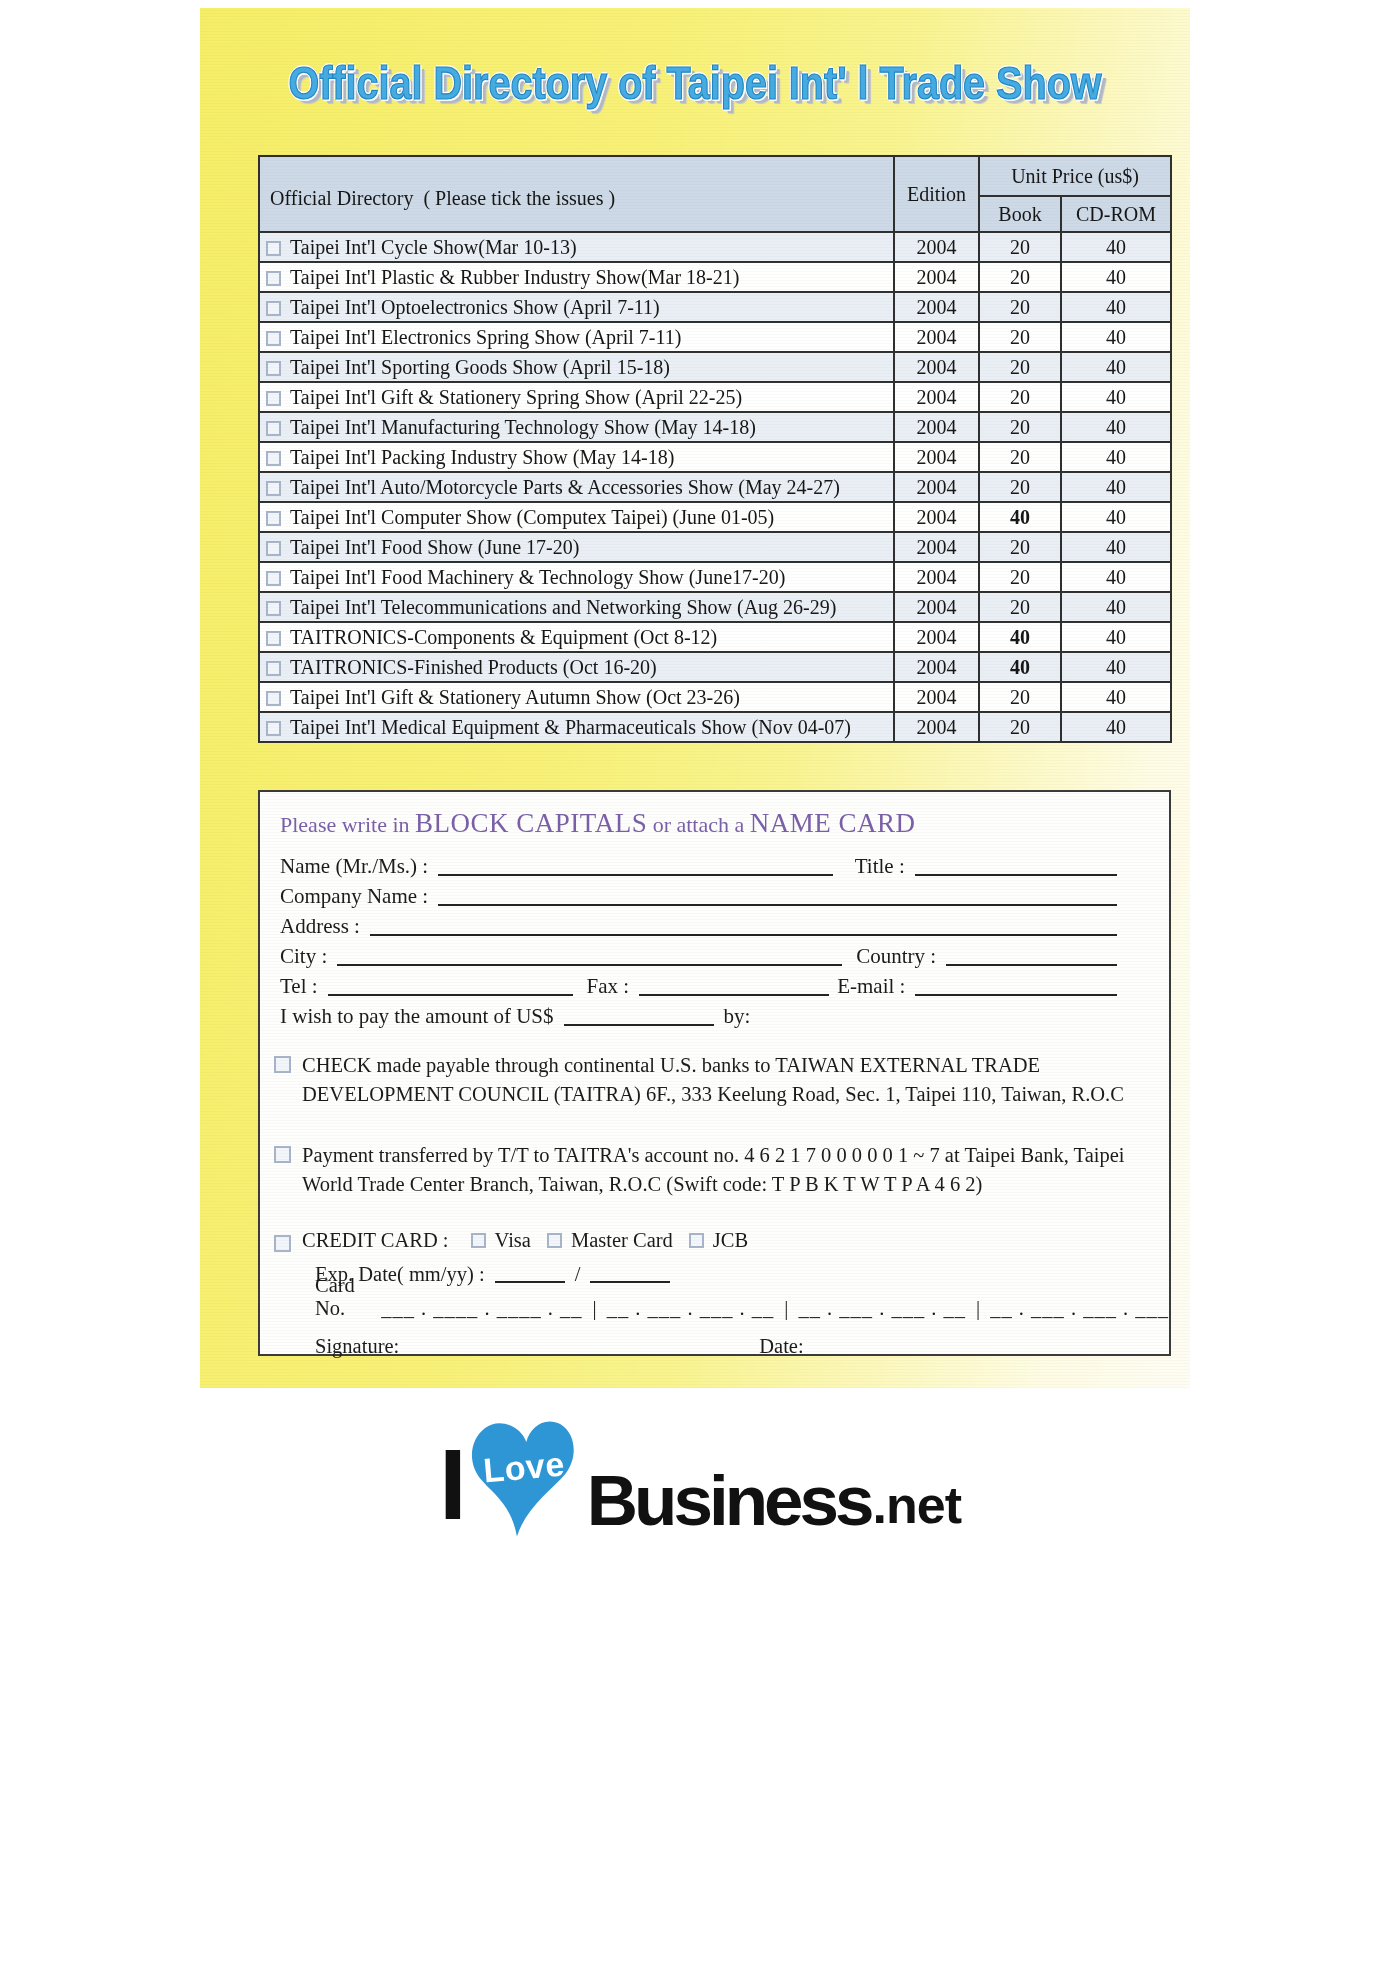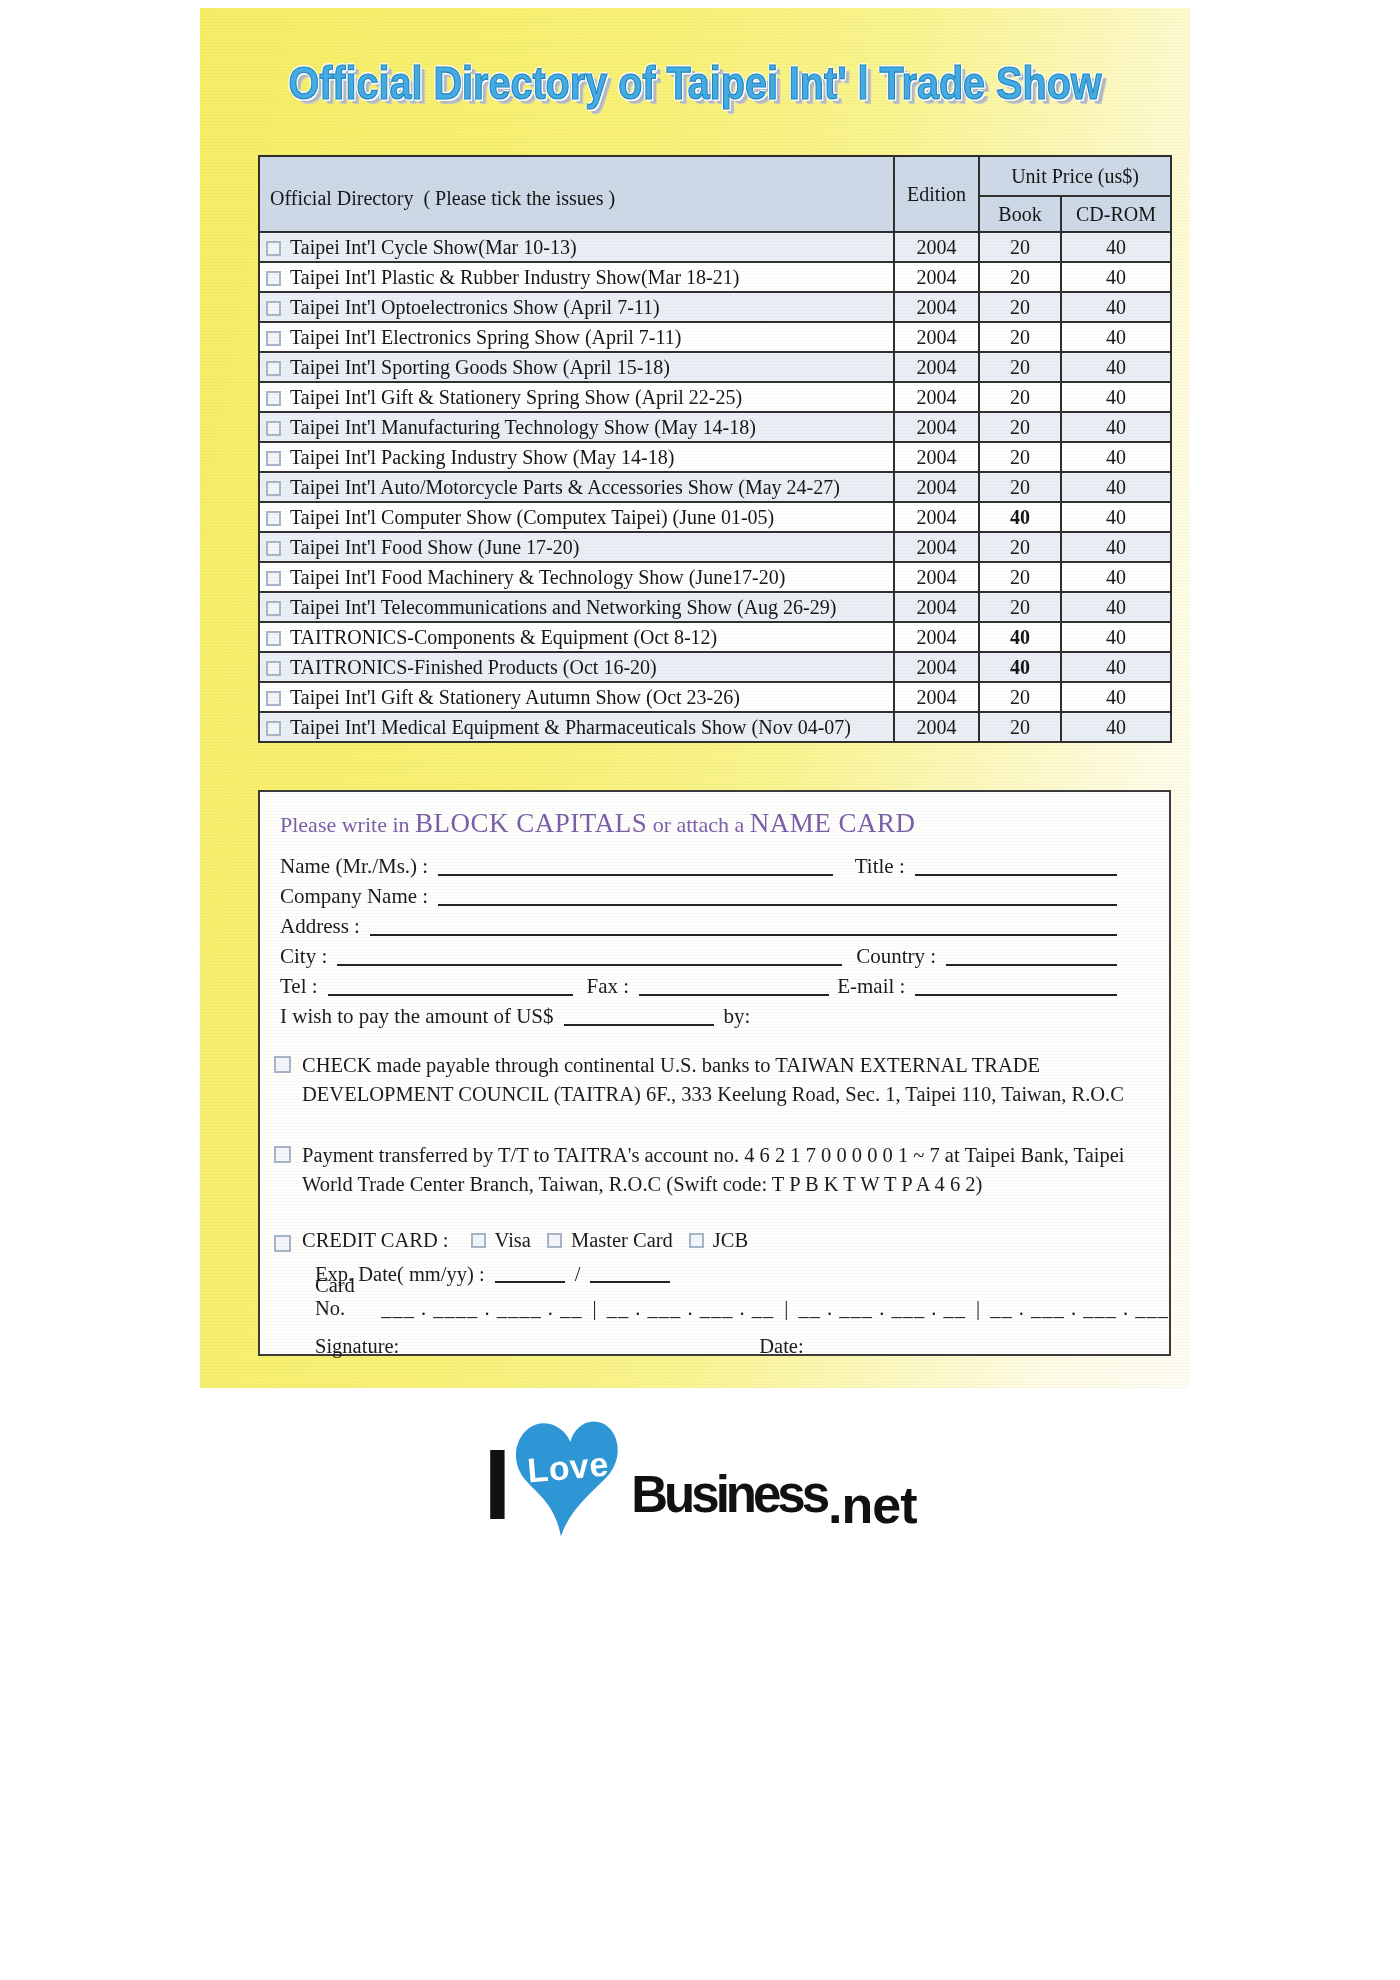--- a/index.html
+++ b/index.html
@@ -94,21 +94,21 @@
     font-family:"Liberation Sans","DejaVu Sans",sans-serif; color:#111;
   }
   .logo-i { font-size:100px; font-weight:900; line-height:1; margin:0 2px 14px 0; }
   .heart-wrap { position:relative; width:118px; height:138px; margin:0 4px -2px -4px; }
   .heart-wrap svg { width:118px; height:138px; display:block; }
   .love-text {
     position:absolute; top:36px; left:12px; width:94px; text-align:center;
     color:#ffffff; font-size:34px; font-weight:bold; transform:rotate(-5deg);
     letter-spacing:0.5px;
   }
-  .logo-business { font-size:51px; font-weight:900; letter-spacing:-4px; line-height:1; margin-bottom:28px; }
+  .logo-business { font-size:71px; font-weight:900; letter-spacing:-4px; line-height:1; margin-bottom:12px; }
   .logo-net { font-size:52px; font-weight:700; letter-spacing:-1px; line-height:1; margin-bottom:17px; margin-left:2px; }
 </style>
 </head>
 <body>
 
 <div class="page">
 
   <div class="scan">
 
     <div class="title" style="position:absolute;">Official Directory of Taipei Int' l Trade Show</div>

